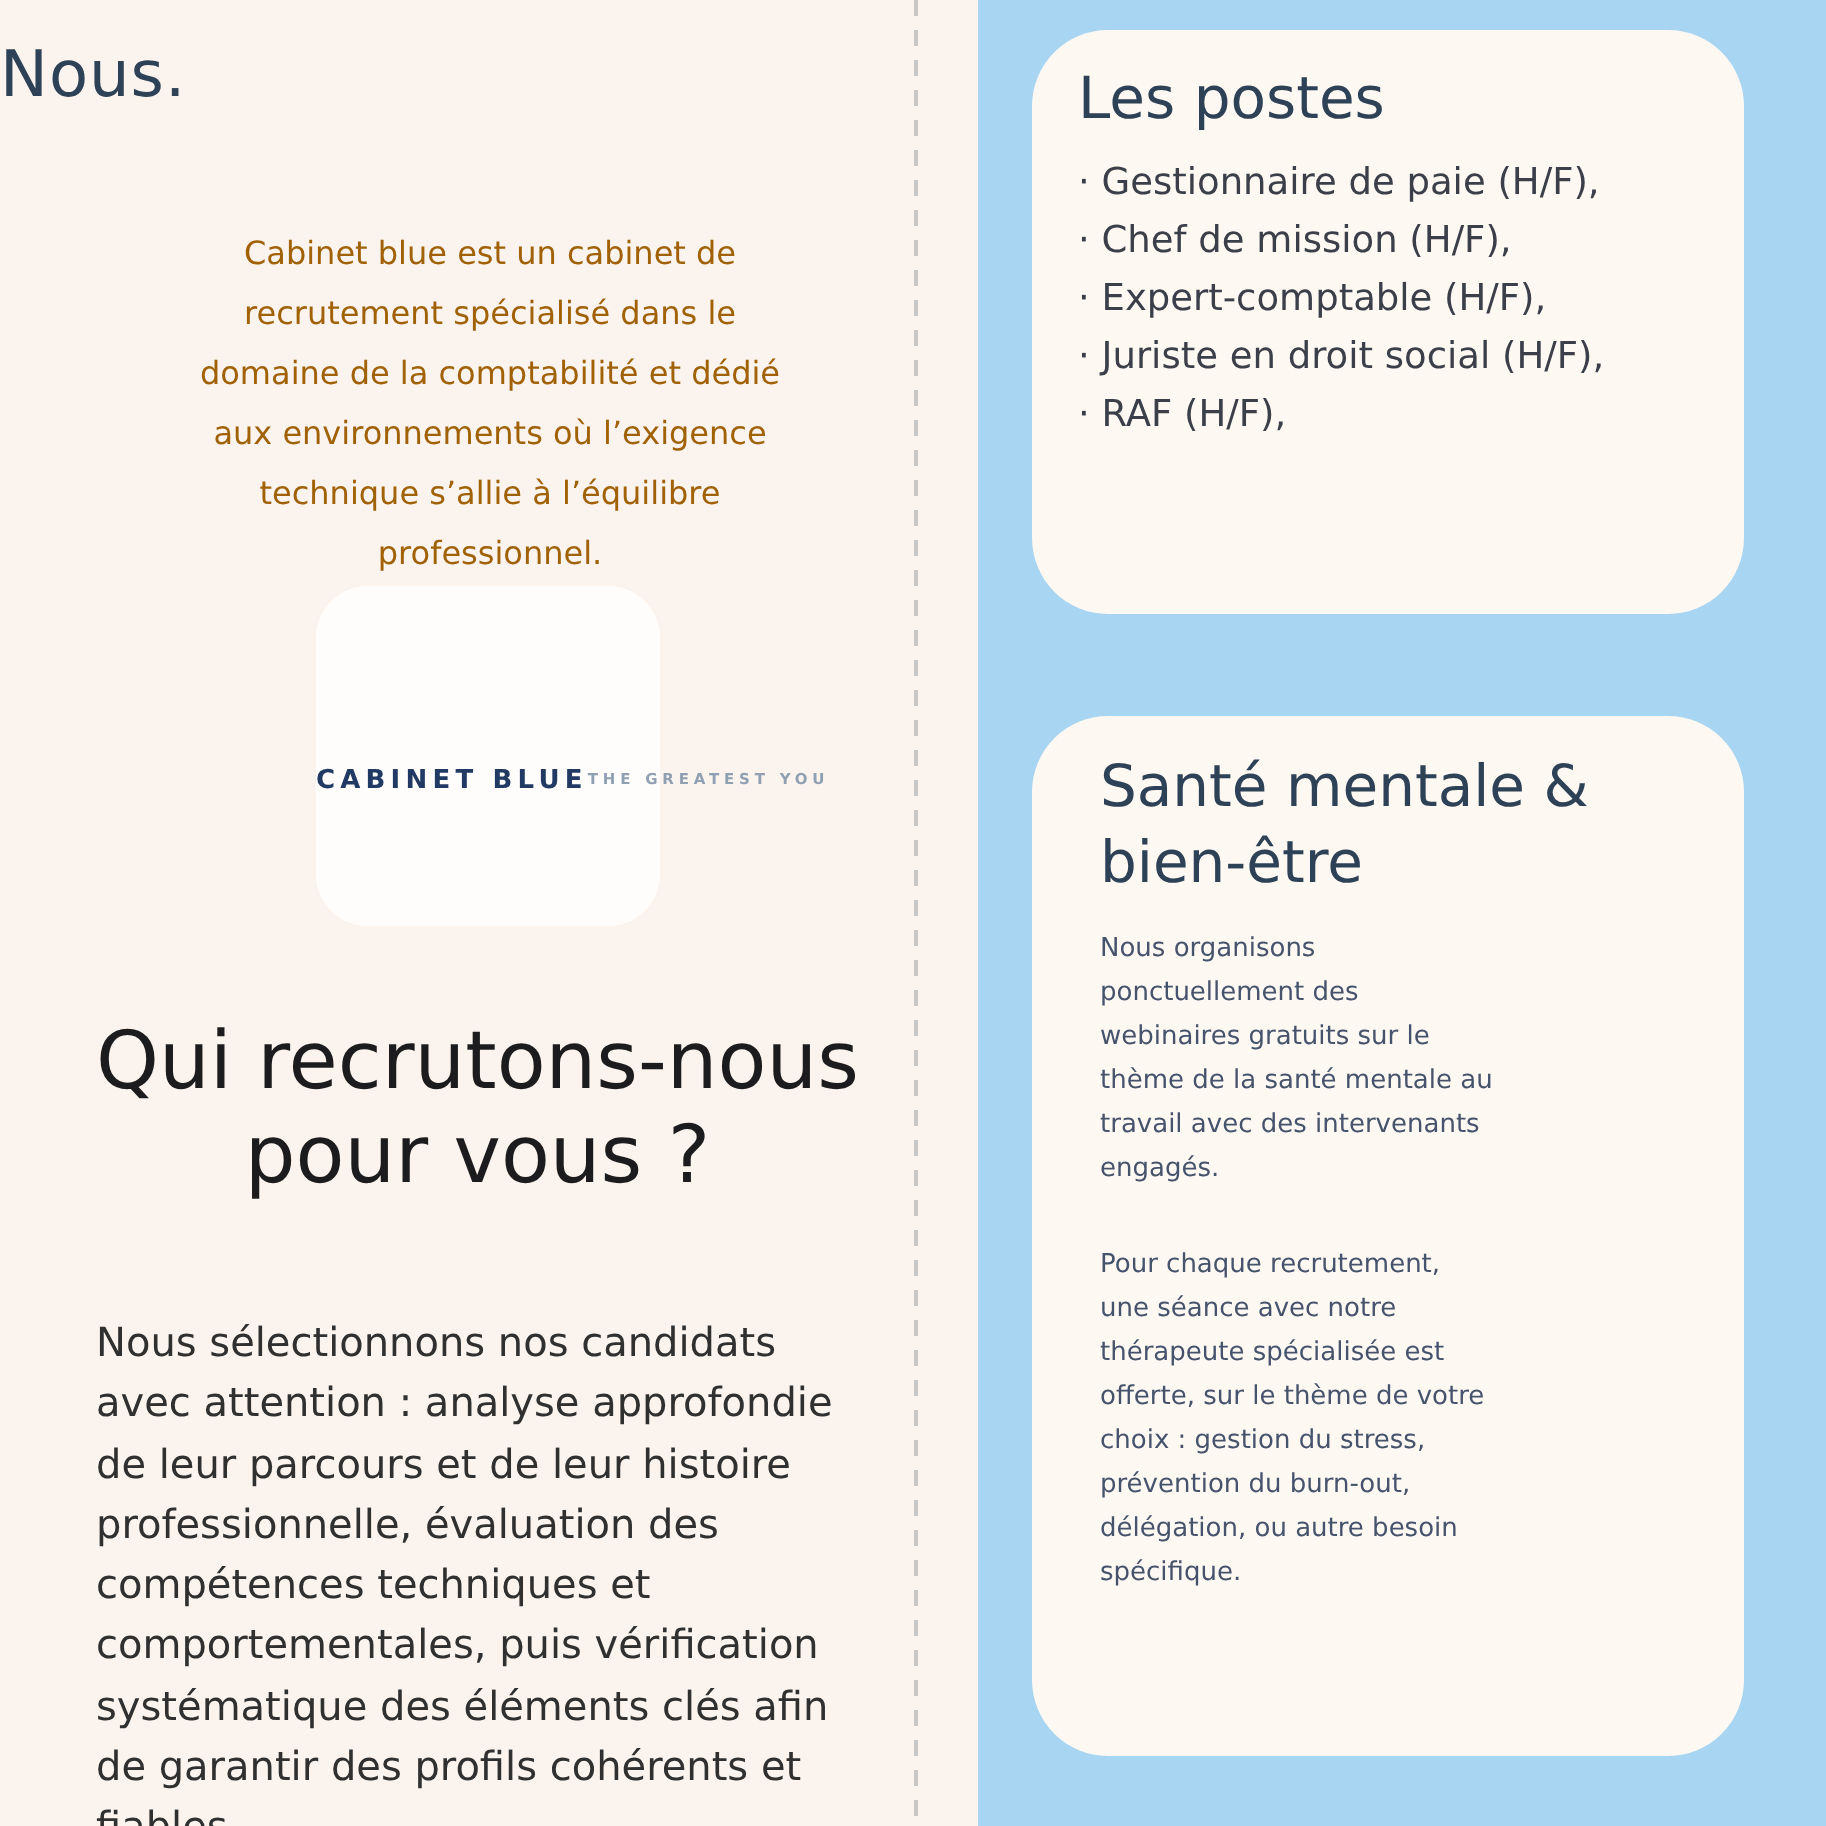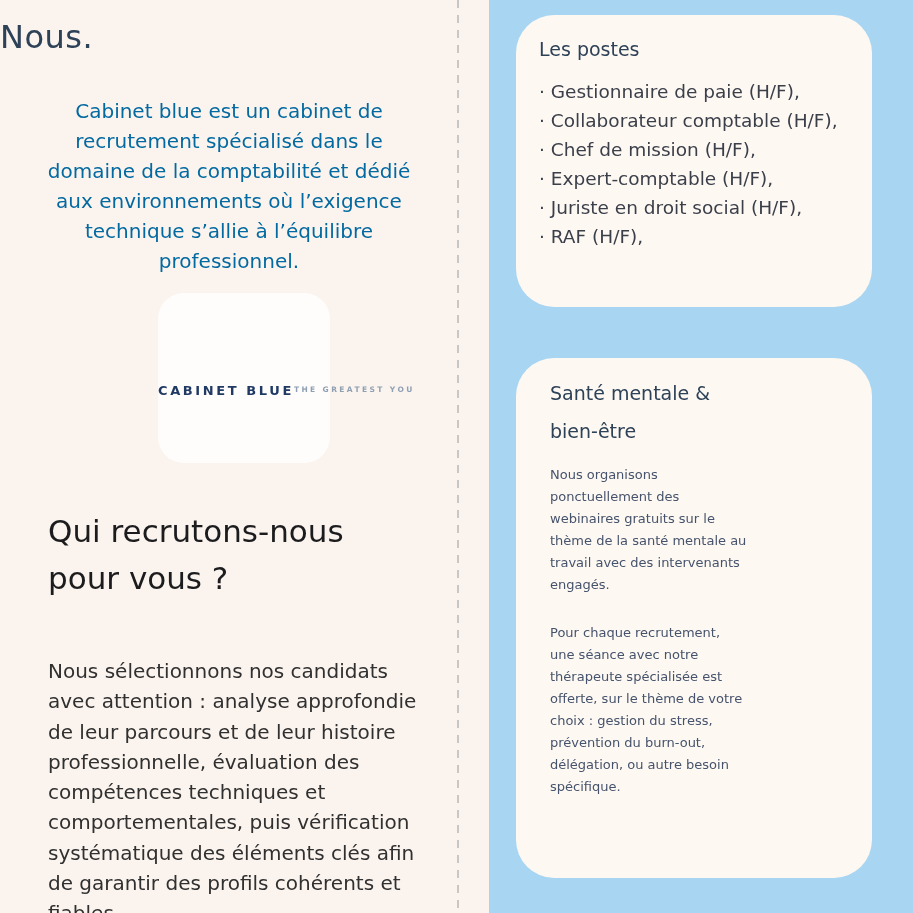--- a/index.html
+++ b/index.html
@@ -8,57 +8,57 @@
     background:#fbf4ee;
     font-family:"DejaVu Sans","Liberation Sans",sans-serif;
   }
   
   .left-col{position:absolute;left:0;top:0;width:458px;height:913px;}
   .about-title{
     position:absolute;top:18px;left:0;width:100%;margin:0;
     font-size:32px;font-weight:500;color:#2d4157;letter-spacing:.5px;
   }
   .about-text{
-    position:absolute;top:96px;left:0;width:100%;margin:0;
-    text-align:center;font-size:20px;line-height:30px;color:#0369a1;white-space:pre;
+    position:absolute;top:96px;left:0;width:100%;margin:16px;
+    text-align:center;font-size:16px;line-height:30px;color:#a16207;white-space:pre;
   }
   .logo-card{
     position:absolute;left:158px;top:293px;width:172px;height:170px;
     background:#fffdfb;border-radius:26px;
     display:flex;flex-direction:row;align-items:center;box-sizing:border-box;padding-top:16px;
   }
   .logo-emblem{width:64px;height:68px;}
   .logo-brand{
     margin-top:8px;font-size:13px;font-weight:700;letter-spacing:2.6px;color:#203a64;white-space:nowrap;
   }
   .logo-tagline{
     margin-top:6px;font-size:7.5px;font-weight:700;letter-spacing:2.4px;color:#90a0b3;white-space:nowrap;
   }
   .recruit-title{
     position:absolute;left:48px;top:508px;margin:0;
-    font-size:31px;line-height:47px;font-weight:400;color:#1c1c1e;white-space:pre;
+    font-size:40px;line-height:47px;font-weight:400;color:#1c1c1e;white-space:pre;text-align:center;
   }
   .recruit-text{
     position:absolute;left:48px;top:656px;margin:0;
     font-size:20px;line-height:30.3px;color:#303030;white-space:pre;
   }
   
   .divider{
     position:absolute;left:457px;top:0;width:2px;height:913px;
     background:repeating-linear-gradient(to bottom,#c9c7c5 0 8px,transparent 8px 15px);
   }
   
   .right-col{position:absolute;left:489px;top:0;width:424px;height:913px;background:#a7d5f2;}
   .card{
     position:absolute;left:27px;width:356px;background:#fdf8f2;border-radius:38px;
     box-sizing:border-box;
   }
   .card-jobs{top:15px;height:292px;padding:14px 18px 0 23px;}
   .card-title{
-    margin:0;font-size:19px;line-height:40px;font-weight:500;color:#2d4157;white-space:pre;
+    margin:0;font-size:29px;line-height:40px;font-weight:500;color:#2d4157;white-space:pre;
   }
   .jobs-list{
     margin:8px 0 0 0;padding:0;list-style:none;
   }
   .jobs-list li{
     font-size:18.5px;line-height:29px;color:#3b3f4a;white-space:nowrap;
   }
   .card-wellness{top:358px;height:520px;padding:16px 18px 0 34px;}
   .card-wellness .card-title{line-height:38px;}
   .wellness-para{
@@ -106,21 +106,20 @@
   </section>
 
   <div class="divider"></div>
 
   <section class="right-col">
 
     <div class="card card-jobs">
       <h2 class="card-title">Les postes</h2>
       <ul class="jobs-list">
           <li>· Gestionnaire de paie (H/F),</li>
-          <li>· Collaborateur comptable (H/F),</li>
           <li>· Chef de mission (H/F),</li>
           <li>· Expert-comptable (H/F),</li>
           <li>· Juriste en droit social (H/F),</li>
           <li>· RAF (H/F),</li>
         </ul>
     </div>
 
     <div class="card card-wellness">
       <h2 class="card-title">Santé mentale &amp;
 bien-être</h2>

